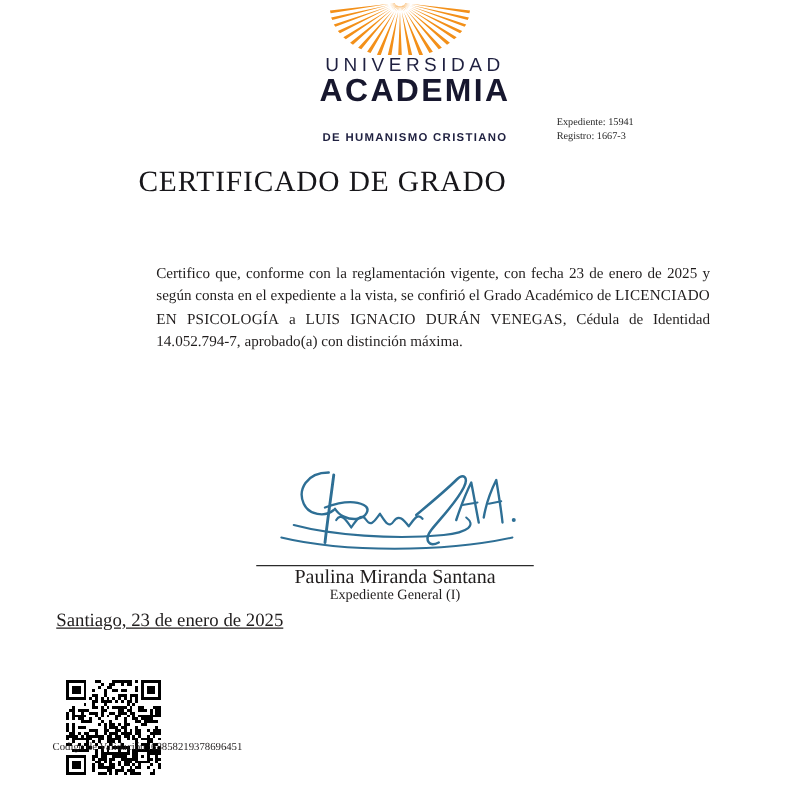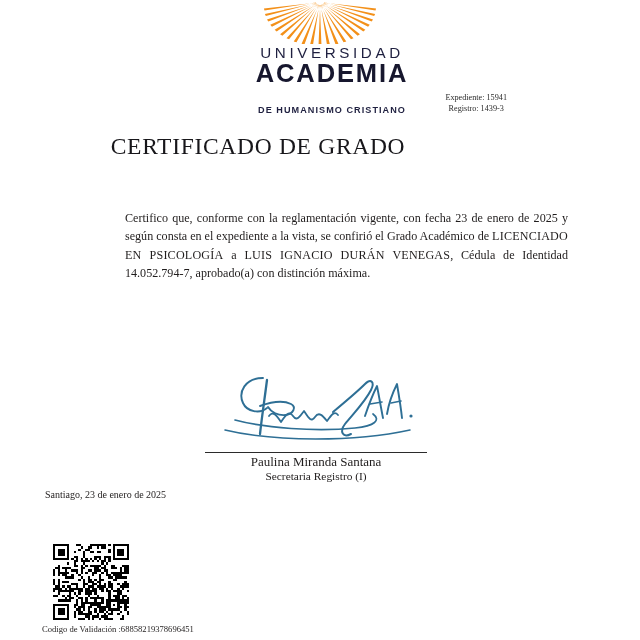--- a/index.html
+++ b/index.html
@@ -62,21 +62,21 @@
     color: #1f2040;
     display: block;
     margin-top: 19px;
   }
 
   
   .reference-block {
     position: absolute;
     right: 133px;
     top: 93px;
-    text-align: center;
+    text-align: left;
     font-size: 8.2px;
     line-height: 10.5px;
     color: #2a2a2a;
     font-family: "Liberation Serif", "DejaVu Serif", serif;
   }
   .reference-block div { white-space: nowrap; }
 
   
   .cert-title {
     position: absolute;
@@ -122,56 +122,57 @@
     width: 222px;
     height: 80px;
   }
   .signature-rule {
     width: 222px;
     height: 0;
     border-top: 1px solid #2b2b2b;
     margin: 0;
   }
   .sig-name {
-    font-size: 13px;
+    font-size: 16px;
     line-height: 14px;
     margin-top: 2px;
     color: #201d1d;
   }
   .sig-role {
     font-size: 11.4px;
     line-height: 14px;
     color: #201d1d;
   }
 
   
   .place-date {
     position: absolute;
     left: 45px;
     top: 489px;
-    font-size: 10px;
-    color: #201d1d;
+    font-size: 15px;
+    color: #201d1d;
+    text-decoration: underline;
   }
 
   
   .qr-block {
     position: absolute;
     left: 42px;
     top: 544px;
   }
   .qr-code {
     display: block;
     width: 98px;
     height: 76px;
     image-rendering: pixelated;
   }
   .validation-code {
     position: absolute;
     left: 42px;
-    top: 624px;
+    top: 592px;
     font-size: 8.6px;
     color: #201d1d;
     white-space: nowrap;
   }
 </style>
 </head>
 <body>
 
 <div class="logo-block">
   <svg class="sunburst" viewBox="0 0 118 44" aria-hidden="true">
@@ -201,21 +202,21 @@
   </svg>
   <div class="wordmark">
     <span class="wm-universidad">UNIVERSIDAD</span>
     <span class="wm-academia">ACADEMIA</span>
     <span class="wm-humanismo">DE HUMANISMO CRISTIANO</span>
   </div>
 </div>
 
 <div class="reference-block">
   <div>Expediente: 15941</div>
-  <div>Registro: 1439-3</div>
+  <div>Registro: 1667-3</div>
 </div>
 
 <div class="cert-title">CERTIFICADO DE GRADO</div>
 
 <p class="body-text">
   <span>Certifico que, conforme con la reglamentación vigente, con fecha 23 de enero de 2025 y según consta en el expediente a la vista, se confirió el Grado Académico de </span><span class="degree">LICENCIADO EN PSICOLOGÍA</span><span> a </span><span class="holder">LUIS IGNACIO DURÁN VENEGAS</span><span>, Cédula de Identidad 14.052.794-7, aprobado(a) con distinción máxima.</span>
 </p>
 
 <div class="signature-area">
   <svg class="signature-mark" viewBox="0 0 222 80" aria-hidden="true">
@@ -229,21 +230,21 @@
       <path d="M165 32 L177 30" stroke-width="1.6"></path>
       <path d="M182 42 C184 30 188 20 192 12 C194 24 196 36 197 46" stroke-width="1.9"></path>
       <path d="M186 31 L196 29" stroke-width="1.6"></path>
       <path d="M30 48 C60 56 110 60 150 56 C170 54 176 48 168 42" stroke-width="1.7"></path>
       <path d="M20 58 C70 70 150 70 205 58" stroke-width="1.5"></path>
       <circle cx="206" cy="44" r="1.6" fill="#2e6f95" stroke="none"></circle>
     </g>
   </svg>
   <div class="signature-rule"></div>
   <div class="sig-name">Paulina Miranda Santana</div>
-  <div class="sig-role">Secretaria Registro (I)</div>
+  <div class="sig-role">Expediente General (I)</div>
 </div>
 
 <div class="place-date">Santiago, 23 de enero de 2025</div>
 
 <div class="qr-block">
   <svg class="qr-code" viewBox="0 0 33 33" shape-rendering="crispEdges" aria-hidden="true">
     <rect width="33" height="33" fill="#ffffff"></rect>
     <g id="qr-modules" fill="#000000">
         <path d="M0 0h1v1h-1zM1 0h1v1h-1zM2 0h1v1h-1zM3 0h1v1h-1zM4 0h1v1h-1zM5 0h1v1h-1zM6 0h1v1h-1zM10 0h1v1h-1zM11 0h1v1h-1zM16 0h1v1h-1zM17 0h1v1h-1zM18 0h1v1h-1zM19 0h1v1h-1zM20 0h1v1h-1zM21 0h1v1h-1zM22 0h1v1h-1zM24 0h1v1h-1zM26 0h1v1h-1zM27 0h1v1h-1zM28 0h1v1h-1zM29 0h1v1h-1zM30 0h1v1h-1zM31 0h1v1h-1zM32 0h1v1h-1zM0 1h1v1h-1zM6 1h1v1h-1zM12 1h1v1h-1zM15 1h1v1h-1zM16 1h1v1h-1zM19 1h1v1h-1zM21 1h1v1h-1zM22 1h1v1h-1zM26 1h1v1h-1zM32 1h1v1h-1zM0 2h1v1h-1zM2 2h1v1h-1zM3 2h1v1h-1zM4 2h1v1h-1zM6 2h1v1h-1zM11 2h1v1h-1zM14 2h1v1h-1zM15 2h1v1h-1zM24 2h1v1h-1zM26 2h1v1h-1zM28 2h1v1h-1zM29 2h1v1h-1zM30 2h1v1h-1zM32 2h1v1h-1zM0 3h1v1h-1zM2 3h1v1h-1zM3 3h1v1h-1zM4 3h1v1h-1zM6 3h1v1h-1zM9 3h1v1h-1zM13 3h1v1h-1zM16 3h1v1h-1zM17 3h1v1h-1zM19 3h1v1h-1zM20 3h1v1h-1zM24 3h1v1h-1zM26 3h1v1h-1zM28 3h1v1h-1zM29 3h1v1h-1zM30 3h1v1h-1zM32 3h1v1h-1zM0 4h1v1h-1zM2 4h1v1h-1zM3 4h1v1h-1zM4 4h1v1h-1zM6 4h1v1h-1zM13 4h1v1h-1zM26 4h1v1h-1zM28 4h1v1h-1zM29 4h1v1h-1zM30 4h1v1h-1zM32 4h1v1h-1zM0 5h1v1h-1zM6 5h1v1h-1zM9 5h1v1h-1zM10 5h1v1h-1zM13 5h1v1h-1zM18 5h1v1h-1zM19 5h1v1h-1zM20 5h1v1h-1zM22 5h1v1h-1zM23 5h1v1h-1zM24 5h1v1h-1zM26 5h1v1h-1zM32 5h1v1h-1zM0 6h1v1h-1zM1 6h1v1h-1zM2 6h1v1h-1zM3 6h1v1h-1zM4 6h1v1h-1zM5 6h1v1h-1zM6 6h1v1h-1zM8 6h1v1h-1zM10 6h1v1h-1zM12 6h1v1h-1zM14 6h1v1h-1zM16 6h1v1h-1zM18 6h1v1h-1zM20 6h1v1h-1zM22 6h1v1h-1zM24 6h1v1h-1zM26 6h1v1h-1zM27 6h1v1h-1zM28 6h1v1h-1zM29 6h1v1h-1zM30 6h1v1h-1zM31 6h1v1h-1zM32 6h1v1h-1zM9 7h1v1h-1zM10 7h1v1h-1zM12 7h1v1h-1zM13 7h1v1h-1zM14 7h1v1h-1zM15 7h1v1h-1zM17 7h1v1h-1zM19 7h1v1h-1zM21 7h1v1h-1zM22 7h1v1h-1zM24 7h1v1h-1zM6 8h1v1h-1zM9 8h1v1h-1zM13 8h1v1h-1zM21 8h1v1h-1zM23 8h1v1h-1zM2 9h1v1h-1zM9 9h1v1h-1zM10 9h1v1h-1zM12 9h1v1h-1zM14 9h1v1h-1zM16 9h1v1h-1zM17 9h1v1h-1zM18 9h1v1h-1zM19 9h1v1h-1zM20 9h1v1h-1zM22 9h1v1h-1zM25 9h1v1h-1zM26 9h1v1h-1zM30 9h1v1h-1zM31 9h1v1h-1zM32 9h1v1h-1zM1 10h1v1h-1zM2 10h1v1h-1zM4 10h1v1h-1zM5 10h1v1h-1zM6 10h1v1h-1zM7 10h1v1h-1zM12 10h1v1h-1zM13 10h1v1h-1zM18 10h1v1h-1zM19 10h1v1h-1zM21 10h1v1h-1zM22 10h1v1h-1zM25 10h1v1h-1zM26 10h1v1h-1zM27 10h1v1h-1zM29 10h1v1h-1zM31 10h1v1h-1zM32 10h1v1h-1zM0 11h1v1h-1zM2 11h1v1h-1zM5 11h1v1h-1zM8 11h1v1h-1zM9 11h1v1h-1zM10 11h1v1h-1zM12 11h1v1h-1zM15 11h1v1h-1zM16 11h1v1h-1zM18 11h1v1h-1zM19 11h1v1h-1zM20 11h1v1h-1zM22 11h1v1h-1zM23 11h1v1h-1zM29 11h1v1h-1zM31 11h1v1h-1zM32 11h1v1h-1zM0 12h1v1h-1zM2 12h1v1h-1zM3 12h1v1h-1zM4 12h1v1h-1zM5 12h1v1h-1zM6 12h1v1h-1zM10 12h1v1h-1zM12 12h1v1h-1zM14 12h1v1h-1zM17 12h1v1h-1zM18 12h1v1h-1zM21 12h1v1h-1zM23 12h1v1h-1zM25 12h1v1h-1zM26 12h1v1h-1zM27 12h1v1h-1zM28 12h1v1h-1zM29 12h1v1h-1zM30 12h1v1h-1zM31 12h1v1h-1zM32 12h1v1h-1zM0 13h1v1h-1zM2 13h1v1h-1zM4 13h1v1h-1zM5 13h1v1h-1zM8 13h1v1h-1zM11 13h1v1h-1zM17 13h1v1h-1zM20 13h1v1h-1zM23 13h1v1h-1zM24 13h1v1h-1zM26 13h1v1h-1zM27 13h1v1h-1zM28 13h1v1h-1zM29 13h1v1h-1zM5 14h1v1h-1zM6 14h1v1h-1zM7 14h1v1h-1zM8 14h1v1h-1zM12 14h1v1h-1zM15 14h1v1h-1zM20 14h1v1h-1zM24 14h1v1h-1zM25 14h1v1h-1zM27 14h1v1h-1zM28 14h1v1h-1zM29 14h1v1h-1zM30 14h1v1h-1zM31 14h1v1h-1zM0 15h1v1h-1zM2 15h1v1h-1zM11 15h1v1h-1zM13 15h1v1h-1zM15 15h1v1h-1zM16 15h1v1h-1zM18 15h1v1h-1zM20 15h1v1h-1zM21 15h1v1h-1zM26 15h1v1h-1zM27 15h1v1h-1zM0 16h1v1h-1zM2 16h1v1h-1zM4 16h1v1h-1zM5 16h1v1h-1zM6 16h1v1h-1zM13 16h1v1h-1zM15 16h1v1h-1zM16 16h1v1h-1zM17 16h1v1h-1zM19 16h1v1h-1zM20 16h1v1h-1zM24 16h1v1h-1zM31 16h1v1h-1zM0 17h1v1h-1zM2 17h1v1h-1zM8 17h1v1h-1zM9 17h1v1h-1zM10 17h1v1h-1zM13 17h1v1h-1zM14 17h1v1h-1zM17 17h1v1h-1zM18 17h1v1h-1zM20 17h1v1h-1zM22 17h1v1h-1zM24 17h1v1h-1zM25 17h1v1h-1zM28 17h1v1h-1zM30 17h1v1h-1zM31 17h1v1h-1zM32 17h1v1h-1zM1 18h1v1h-1zM2 18h1v1h-1zM4 18h1v1h-1zM6 18h1v1h-1zM7 18h1v1h-1zM10 18h1v1h-1zM13 18h1v1h-1zM15 18h1v1h-1zM16 18h1v1h-1zM17 18h1v1h-1zM19 18h1v1h-1zM20 18h1v1h-1zM21 18h1v1h-1zM22 18h1v1h-1zM24 18h1v1h-1zM25 18h1v1h-1zM29 18h1v1h-1zM30 18h1v1h-1zM31 18h1v1h-1zM32 18h1v1h-1zM0 19h1v1h-1zM1 19h1v1h-1zM2 19h1v1h-1zM3 19h1v1h-1zM5 19h1v1h-1zM7 19h1v1h-1zM8 19h1v1h-1zM9 19h1v1h-1zM10 19h1v1h-1zM11 19h1v1h-1zM12 19h1v1h-1zM14 19h1v1h-1zM15 19h1v1h-1zM17 19h1v1h-1zM18 19h1v1h-1zM20 19h1v1h-1zM21 19h1v1h-1zM23 19h1v1h-1zM25 19h1v1h-1zM28 19h1v1h-1zM30 19h1v1h-1zM0 20h1v1h-1zM2 20h1v1h-1zM3 20h1v1h-1zM4 20h1v1h-1zM5 20h1v1h-1zM6 20h1v1h-1zM7 20h1v1h-1zM8 20h1v1h-1zM11 20h1v1h-1zM12 20h1v1h-1zM14 20h1v1h-1zM15 20h1v1h-1zM16 20h1v1h-1zM17 20h1v1h-1zM18 20h1v1h-1zM21 20h1v1h-1zM23 20h1v1h-1zM24 20h1v1h-1zM26 20h1v1h-1zM27 20h1v1h-1zM28 20h1v1h-1zM29 20h1v1h-1zM32 20h1v1h-1zM2 21h1v1h-1zM7 21h1v1h-1zM9 21h1v1h-1zM11 21h1v1h-1zM14 21h1v1h-1zM15 21h1v1h-1zM16 21h1v1h-1zM18 21h1v1h-1zM24 21h1v1h-1zM28 21h1v1h-1zM29 21h1v1h-1zM0 22h1v1h-1zM1 22h1v1h-1zM4 22h1v1h-1zM6 22h1v1h-1zM7 22h1v1h-1zM10 22h1v1h-1zM15 22h1v1h-1zM19 22h1v1h-1zM24 22h1v1h-1zM26 22h1v1h-1zM27 22h1v1h-1zM28 22h1v1h-1zM30 22h1v1h-1zM31 22h1v1h-1zM5 23h1v1h-1zM7 23h1v1h-1zM8 23h1v1h-1zM11 23h1v1h-1zM12 23h1v1h-1zM14 23h1v1h-1zM16 23h1v1h-1zM17 23h1v1h-1zM18 23h1v1h-1zM19 23h1v1h-1zM20 23h1v1h-1zM21 23h1v1h-1zM24 23h1v1h-1zM27 23h1v1h-1zM28 23h1v1h-1zM30 23h1v1h-1zM32 23h1v1h-1zM2 24h1v1h-1zM3 24h1v1h-1zM4 24h1v1h-1zM5 24h1v1h-1zM6 24h1v1h-1zM7 24h1v1h-1zM10 24h1v1h-1zM12 24h1v1h-1zM14 24h1v1h-1zM18 24h1v1h-1zM21 24h1v1h-1zM23 24h1v1h-1zM24 24h1v1h-1zM25 24h1v1h-1zM26 24h1v1h-1zM27 24h1v1h-1zM28 24h1v1h-1zM29 24h1v1h-1zM30 24h1v1h-1zM31 24h1v1h-1zM32 24h1v1h-1zM10 25h1v1h-1zM12 25h1v1h-1zM13 25h1v1h-1zM14 25h1v1h-1zM15 25h1v1h-1zM16 25h1v1h-1zM17 25h1v1h-1zM18 25h1v1h-1zM19 25h1v1h-1zM20 25h1v1h-1zM21 25h1v1h-1zM23 25h1v1h-1zM24 25h1v1h-1zM28 25h1v1h-1zM29 25h1v1h-1zM30 25h1v1h-1zM31 25h1v1h-1zM32 25h1v1h-1zM0 26h1v1h-1zM1 26h1v1h-1zM2 26h1v1h-1zM3 26h1v1h-1zM4 26h1v1h-1zM5 26h1v1h-1zM6 26h1v1h-1zM9 26h1v1h-1zM10 26h1v1h-1zM12 26h1v1h-1zM13 26h1v1h-1zM16 26h1v1h-1zM17 26h1v1h-1zM18 26h1v1h-1zM19 26h1v1h-1zM20 26h1v1h-1zM23 26h1v1h-1zM24 26h1v1h-1zM26 26h1v1h-1zM28 26h1v1h-1zM31 26h1v1h-1zM0 27h1v1h-1zM6 27h1v1h-1zM9 27h1v1h-1zM11 27h1v1h-1zM12 27h1v1h-1zM13 27h1v1h-1zM15 27h1v1h-1zM16 27h1v1h-1zM19 27h1v1h-1zM20 27h1v1h-1zM21 27h1v1h-1zM22 27h1v1h-1zM23 27h1v1h-1zM24 27h1v1h-1zM28 27h1v1h-1zM29 27h1v1h-1zM31 27h1v1h-1zM32 27h1v1h-1zM0 28h1v1h-1zM2 28h1v1h-1zM3 28h1v1h-1zM4 28h1v1h-1zM6 28h1v1h-1zM10 28h1v1h-1zM11 28h1v1h-1zM13 28h1v1h-1zM15 28h1v1h-1zM18 28h1v1h-1zM20 28h1v1h-1zM21 28h1v1h-1zM22 28h1v1h-1zM24 28h1v1h-1zM25 28h1v1h-1zM26 28h1v1h-1zM27 28h1v1h-1zM28 28h1v1h-1zM31 28h1v1h-1zM0 29h1v1h-1zM2 29h1v1h-1zM3 29h1v1h-1zM4 29h1v1h-1zM6 29h1v1h-1zM9 29h1v1h-1zM11 29h1v1h-1zM12 29h1v1h-1zM15 29h1v1h-1zM16 29h1v1h-1zM18 29h1v1h-1zM20 29h1v1h-1zM21 29h1v1h-1zM23 29h1v1h-1zM25 29h1v1h-1zM29 29h1v1h-1zM32 29h1v1h-1zM0 30h1v1h-1zM2 30h1v1h-1zM3 30h1v1h-1zM4 30h1v1h-1zM6 30h1v1h-1zM9 30h1v1h-1zM11 30h1v1h-1zM12 30h1v1h-1zM13 30h1v1h-1zM14 30h1v1h-1zM15 30h1v1h-1zM16 30h1v1h-1zM19 30h1v1h-1zM22 30h1v1h-1zM24 30h1v1h-1zM25 30h1v1h-1zM28 30h1v1h-1zM32 30h1v1h-1zM0 31h1v1h-1zM6 31h1v1h-1zM9 31h1v1h-1zM14 31h1v1h-1zM15 31h1v1h-1zM17 31h1v1h-1zM18 31h1v1h-1zM19 31h1v1h-1zM21 31h1v1h-1zM22 31h1v1h-1zM23 31h1v1h-1zM30 31h1v1h-1zM0 32h1v1h-1zM1 32h1v1h-1zM2 32h1v1h-1zM3 32h1v1h-1zM4 32h1v1h-1zM5 32h1v1h-1zM6 32h1v1h-1zM11 32h1v1h-1zM12 32h1v1h-1zM13 32h1v1h-1zM15 32h1v1h-1zM17 32h1v1h-1zM20 32h1v1h-1zM22 32h1v1h-1zM23 32h1v1h-1zM24 32h1v1h-1zM25 32h1v1h-1zM29 32h1v1h-1zM30 32h1v1h-1z" fill="#000000"></path>
       </g>

